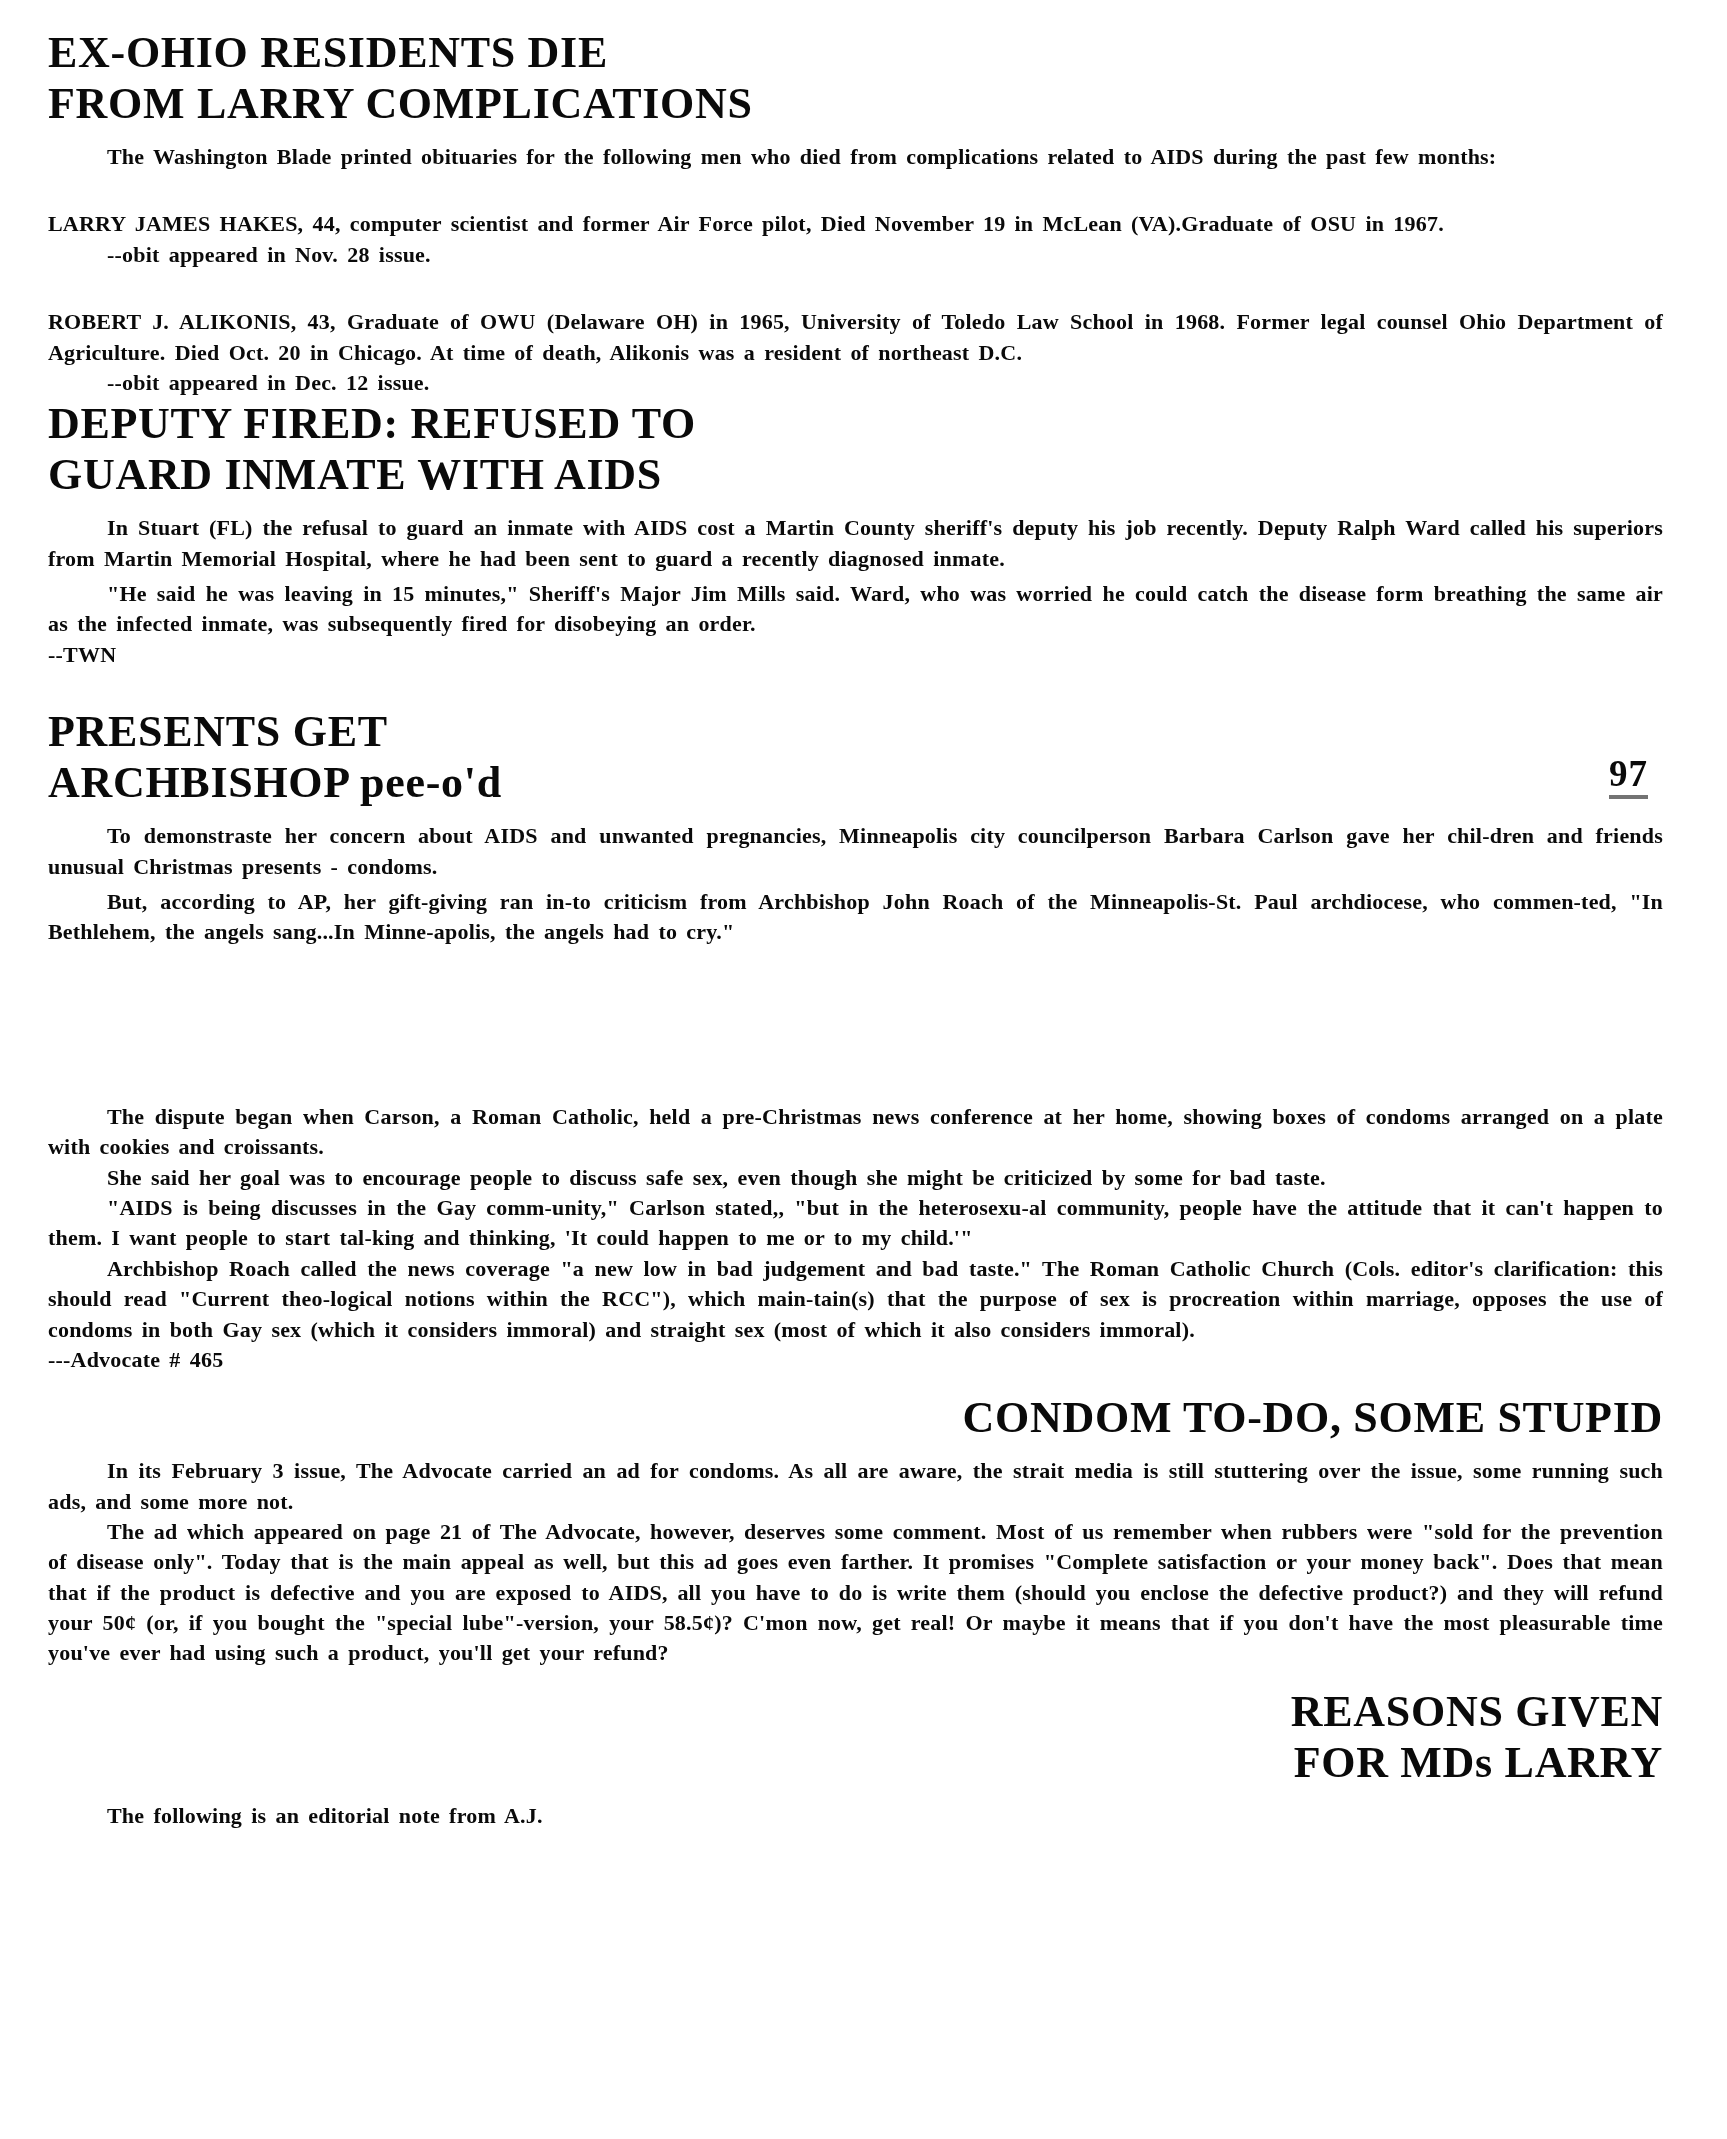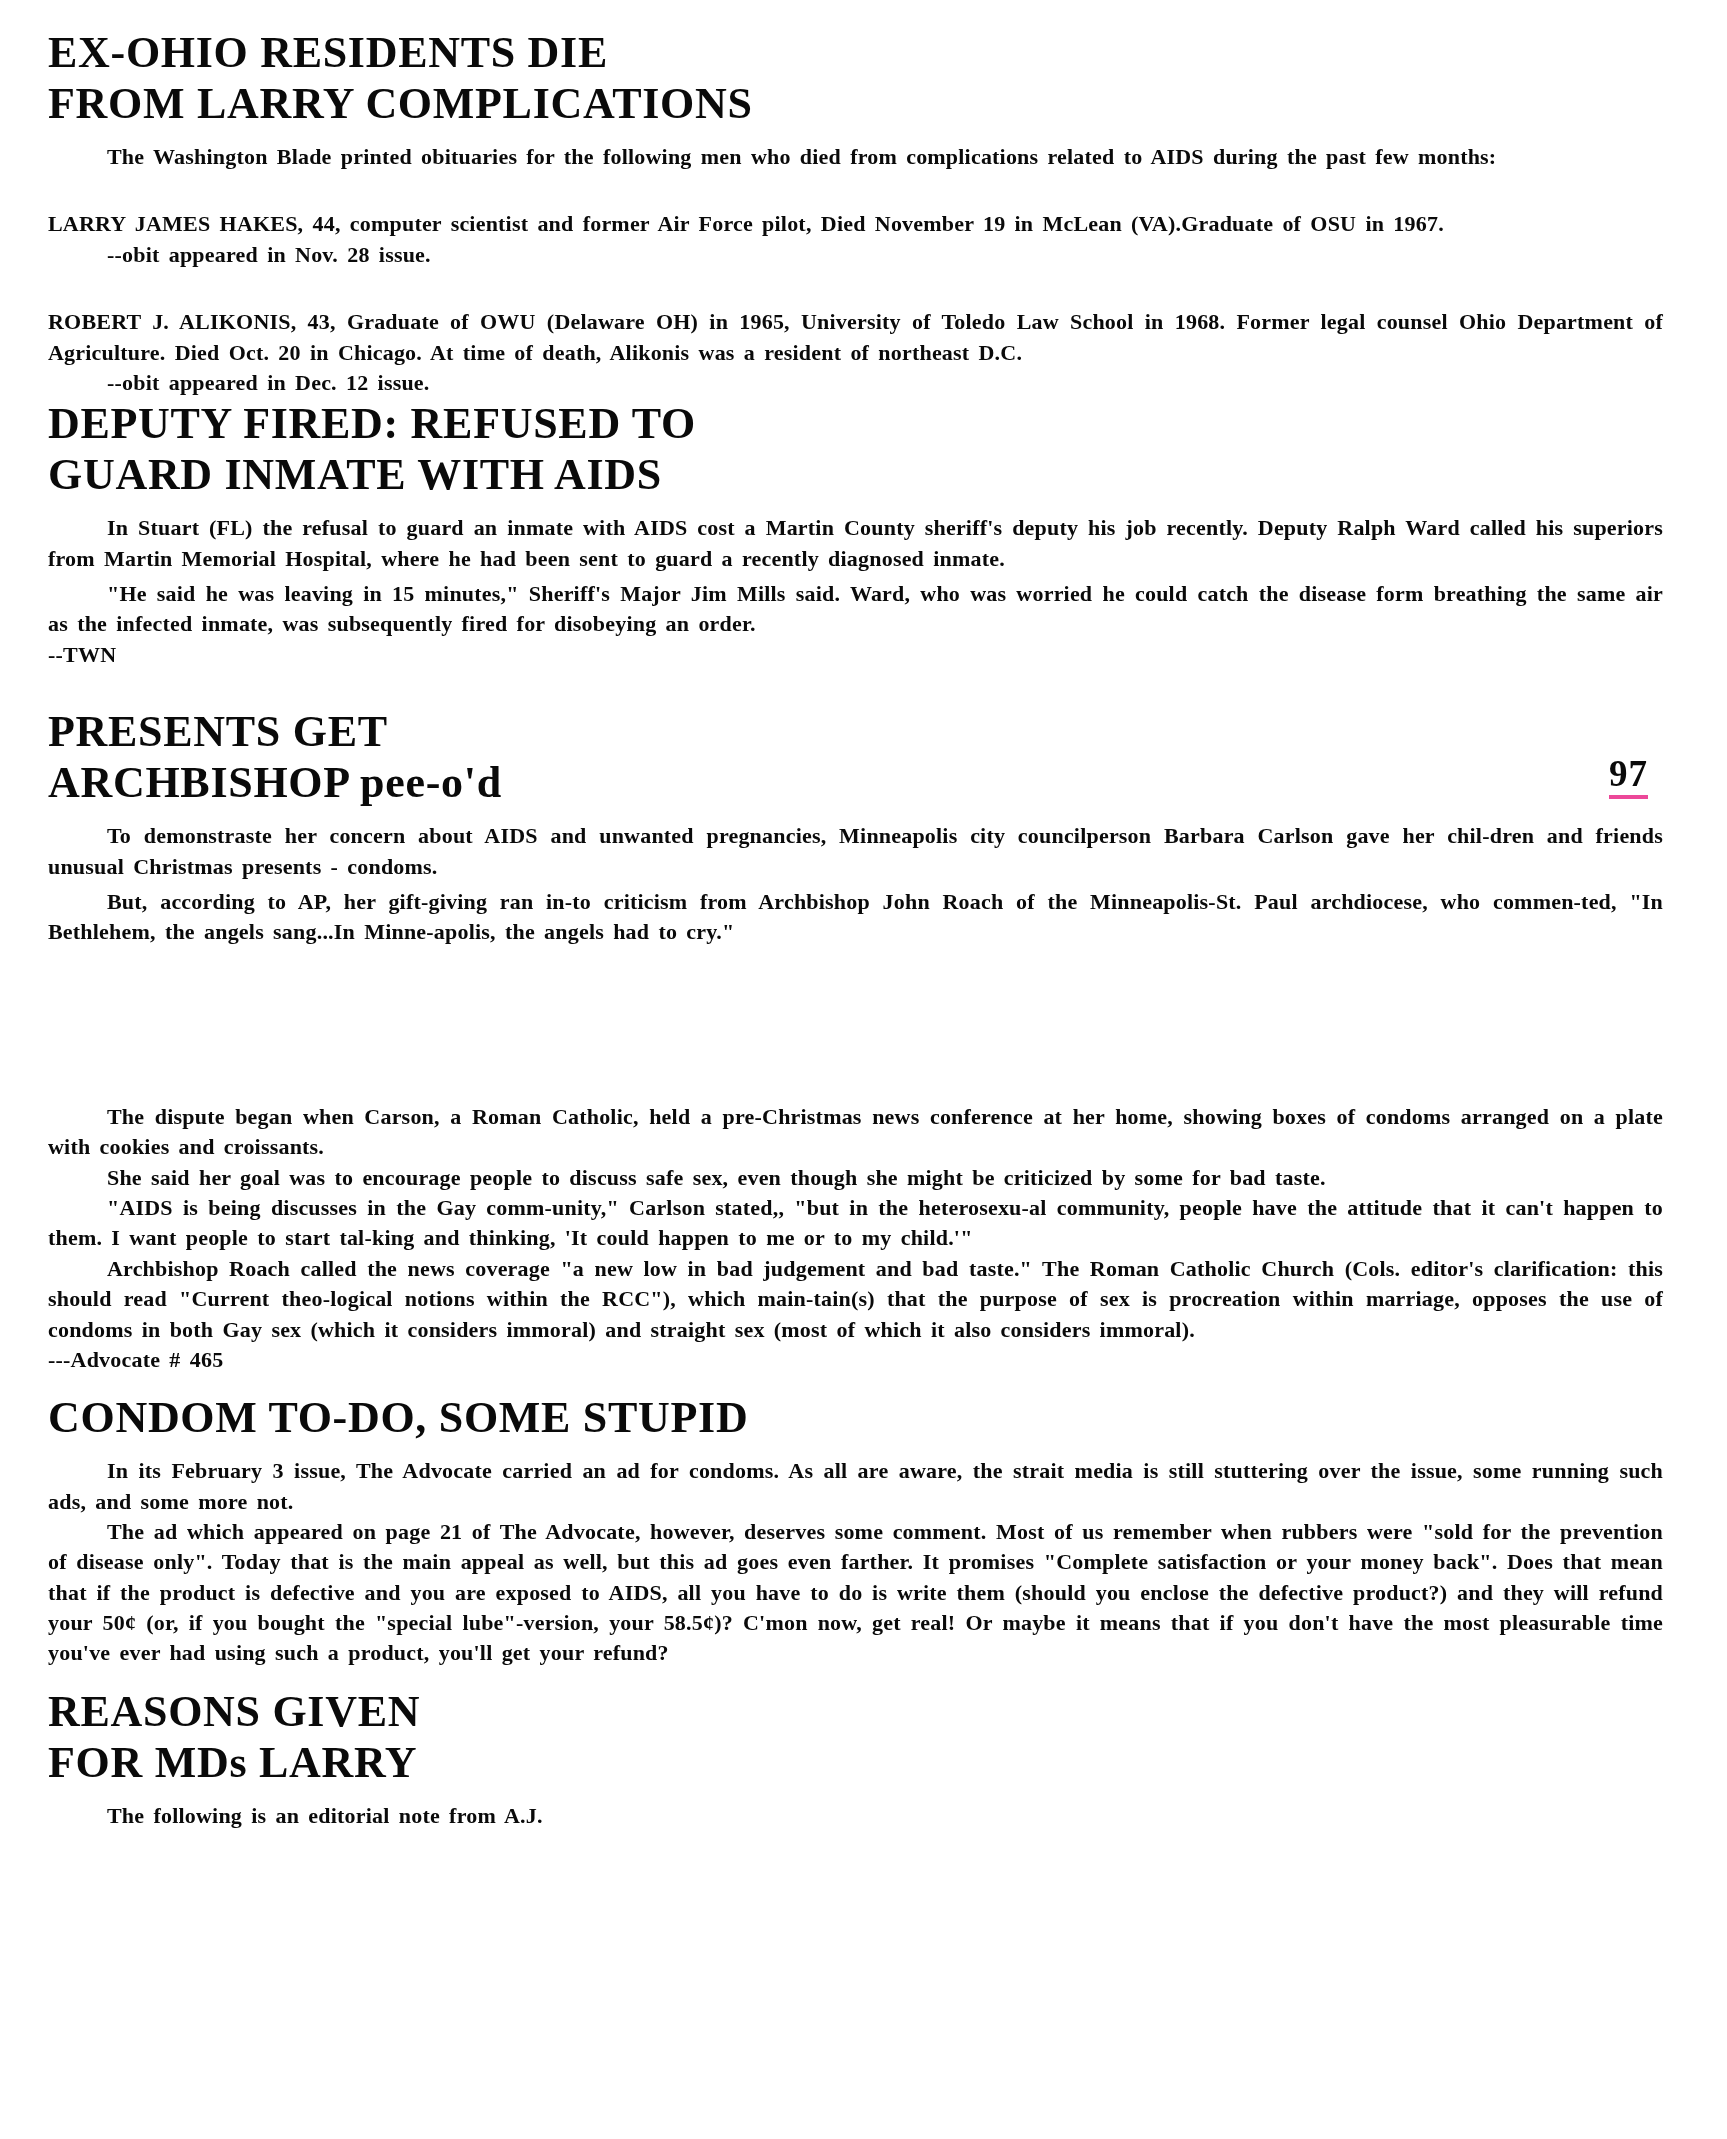--- a/index.html
+++ b/index.html
@@ -38,35 +38,35 @@
   h1 {
     margin: 0 0 13px 0;
     font-size: 44px;
     line-height: 1.16;
     letter-spacing: 0.7px;
     text-align: left;
   }
   h1 .tline { display: block; }
   h1.mt-med { }
   h1.mt-big { margin-top: 36px; }
-  h1.mt-sm  { margin-top: 17px; }
+  h1.mt-sm  { margin-top: 17px; text-align: right; }
 
   .u {
     text-decoration-thickness: 2.5px;
     text-underline-offset: 4.5px;
   }
 
   .presents-head { position: relative; }
   .pagenum {
     position: absolute;
     right: 15px;
     top: 49px;
     font-size: 37px;
     line-height: 1;
-    border-bottom: 4px solid #ec4899;
+    border-bottom: 4px solid #737373;
     padding-bottom: 3px;
     letter-spacing: 1px;
   }
 </style>
 </head>
 <body>
 
 <div class="page">
 
   <div class="col">

